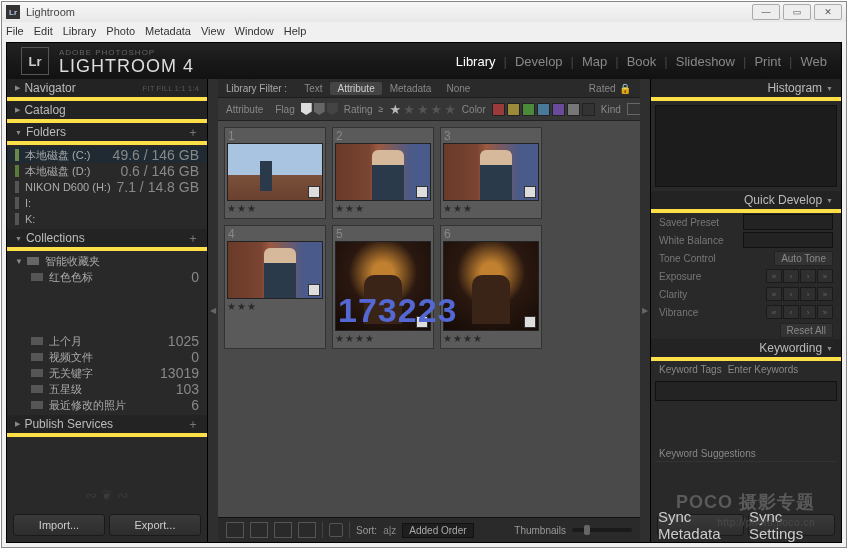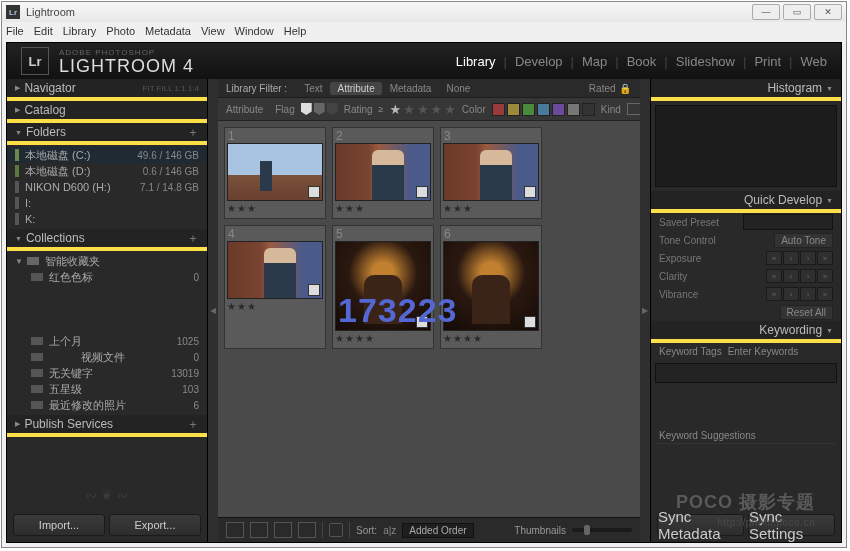--- a/index.html
+++ b/index.html
@@ -24,21 +24,21 @@
 .panel.left{width:200px;border-right:1px solid #000}
 .panel.right{width:190px;border-left:1px solid #000}
 .center{flex:1;background:#4a4a4a;display:flex;flex-direction:column;min-width:0}
 .phead{height:18px;display:flex;align-items:center;padding:0 8px;background:#232323;color:#bbb;font-size:12px;border-bottom:4px solid #fde047}
 .phead .tri{font-size:7px;color:#888;margin-right:4px}
 .phead.right-align{justify-content:flex-end}
 .phead.right-align .tri{margin-left:4px;margin-right:0}
 .pbody{padding:2px 0;font-size:11px}
 .folder-row,.coll-row{height:16px;display:flex;align-items:center;padding:0 8px;color:#aaa}
 .folder-row.sel{background:#1f2a33}
-.folder-row .count,.coll-row .count{margin-left:auto;color:#888;font-size:10px}
+.folder-row .count,.coll-row .count{margin-left:auto;color:#888;font-size:14px}
 .folder-row .bar{width:4px;height:12px;background:#5a7a3a;margin-right:6px}
 .folder-row.sel .bar{background:#6a8a4a}
 .folder-row.gray .bar{background:#555}
 .coll-row .ico{width:12px;height:8px;background:#666;margin-right:6px}
 .left .spacer{flex:1}
 .ornament{height:26px;display:flex;align-items:center;justify-content:center;color:#3a3a3a;font-size:14px}
 .btn-row{display:flex;gap:4px;padding:6px}
 .pbtn{flex:1;height:20px;background:linear-gradient(#3a3a3a,#2d2d2d);border:1px solid #1a1a1a;color:#ccc;font-size:11px;display:flex;align-items:center;justify-content:center;border-radius:3px}
 .filter-bar{height:18px;background:#2a2a2a;display:flex;align-items:center;padding:0 8px;font-size:10px;color:#888;border-bottom:1px solid #1d1d1d}
 .filter-bar .lbl{color:#aaa;margin-right:10px}
@@ -191,21 +191,21 @@
             <div class="coll-row" style="padding-left: 24px;">
               <div class="ico" style="background:#555"></div>
               <span>红色色标</span>
               <span class="count">0</span>
             </div>
             <div class="coll-row" style="padding-left: 24px; margin-top: 48px;">
               <div class="ico" style="background:#555"></div>
               <span>上个月</span>
               <span class="count">1025</span>
             </div>
-            <div class="coll-row" style="padding-left: 24px; gap: 32px;">
+            <div class="coll-row" style="padding-left: 24px;">
               <div class="ico" style="background:#555"></div>
               <span>视频文件</span>
               <span class="count">0</span>
             </div>
             <div class="coll-row" style="padding-left: 24px;">
               <div class="ico" style="background:#555"></div>
               <span>无关键字</span>
               <span class="count">13019</span>
             </div>
             <div class="coll-row" style="padding-left: 24px;">
@@ -351,20 +351,24 @@
           <div class="histobox"></div>
           <div class="phead right-align">
             <span>Quick Develop</span>
             <span class="tri">▼</span>
           </div>
           <div class="qd-row">
               <span>Saved Preset</span>
               <div class="dd"></div>
             </div>
           <div class="qd-row">
+              <span>White Balance</span>
+              <div class="dd"></div>
+            </div>
+          <div class="qd-row">
               <span>Tone Control</span>
               <span class="btn-at" style="margin-left:auto">Auto Tone</span>
             </div>
           <div class="qd-row">
               <span>Exposure</span>
               <div class="ctrl">
                 <div class="stp">«</div>
                 <div class="stp">‹</div>
                 <div class="stp">›</div>
                 <div class="stp">»</div>

